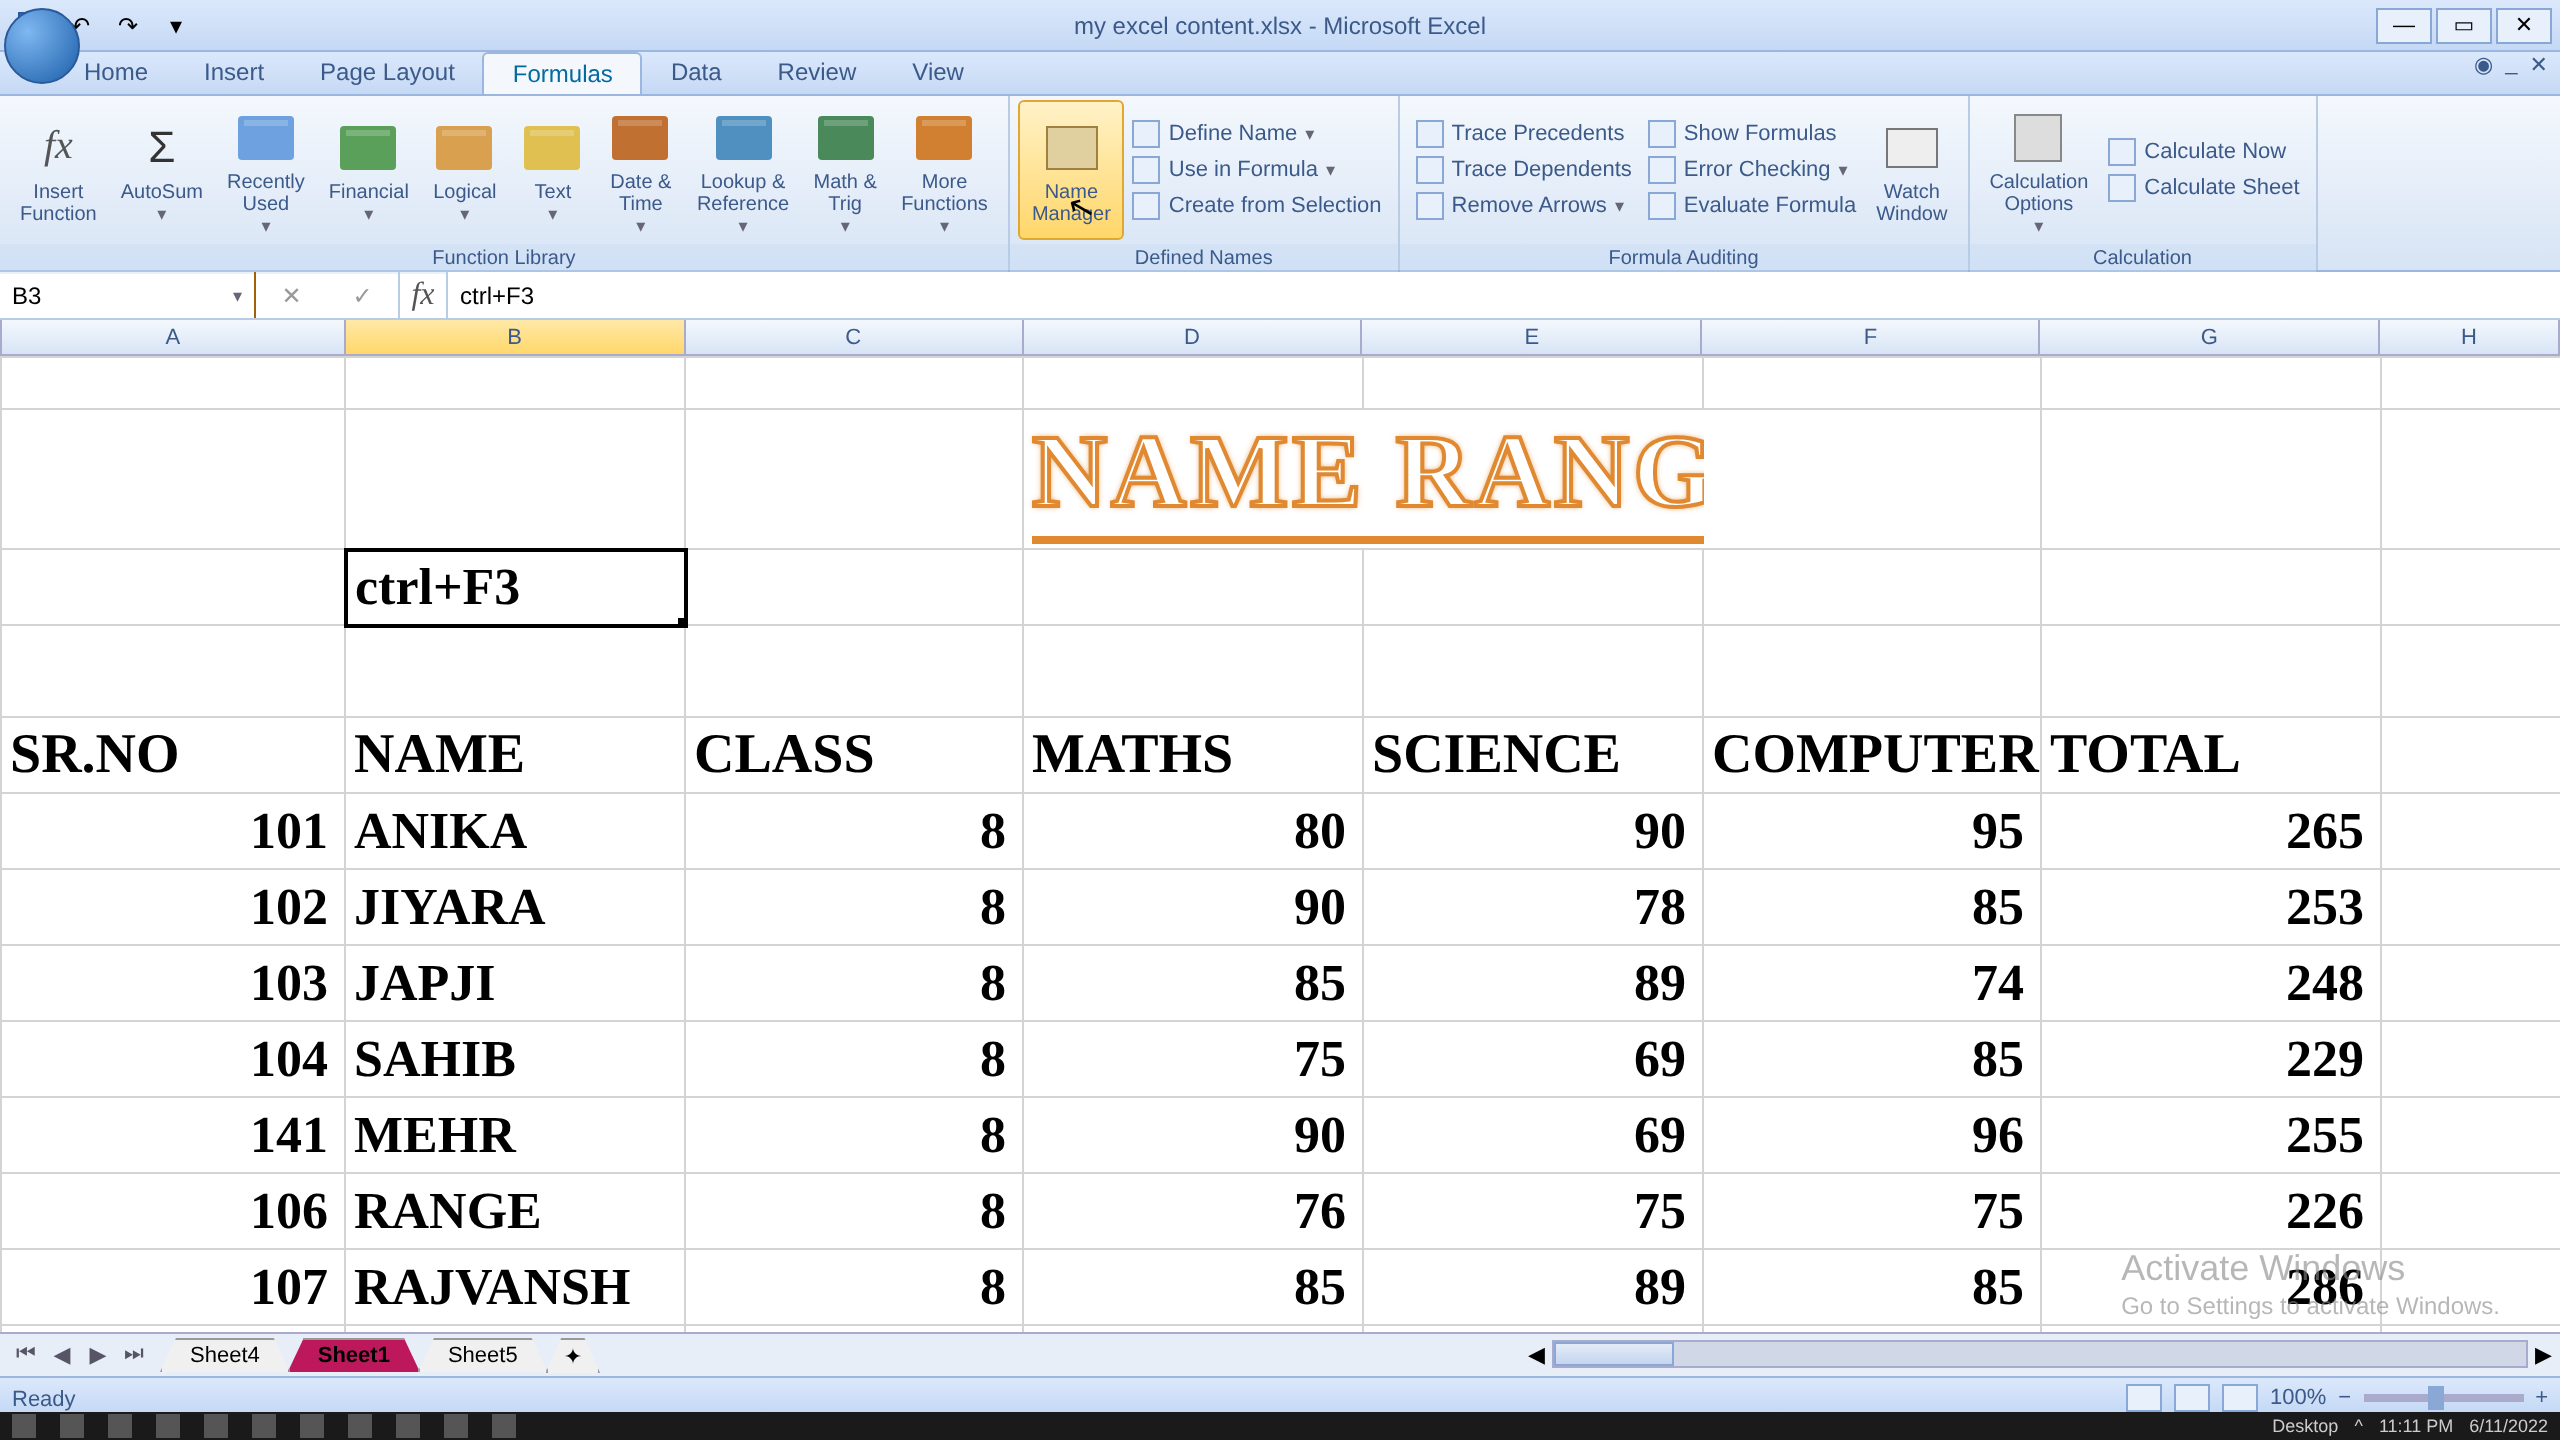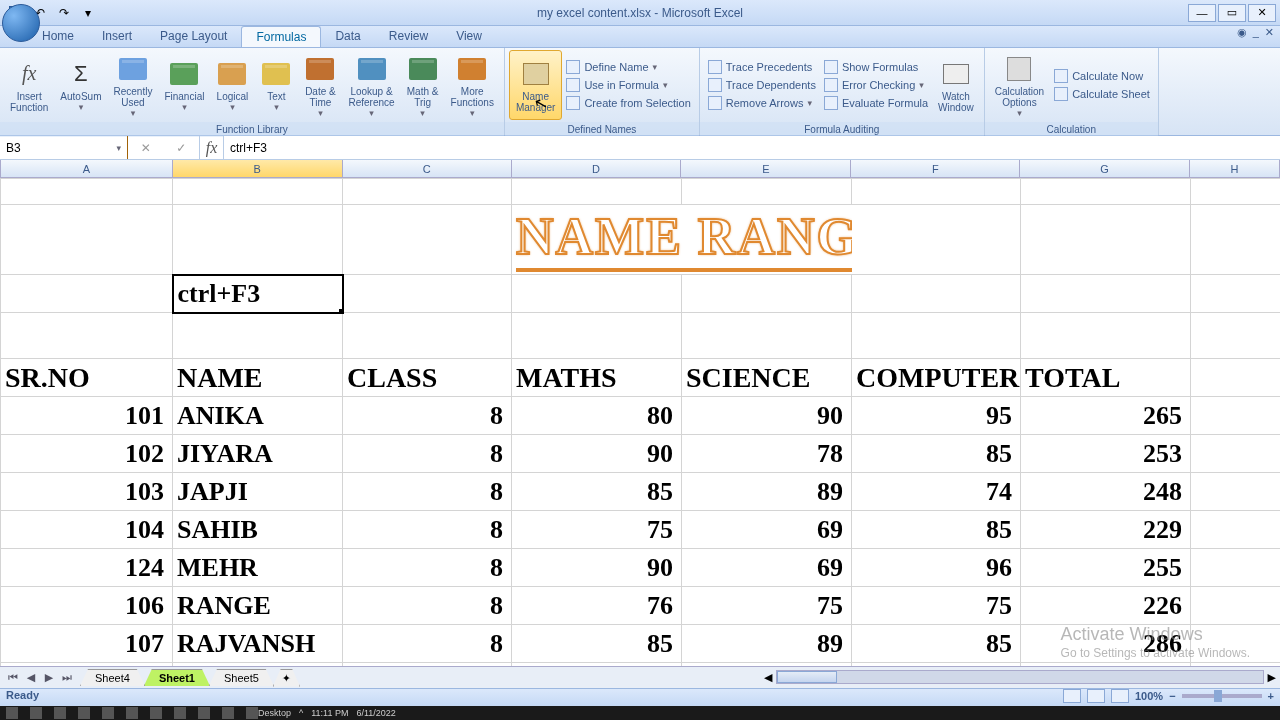--- a/index.html
+++ b/index.html
@@ -66,38 +66,38 @@
 
 .selcell { border:2px solid #000 !important; position:relative;}
 .selcell::after { content:''; position:absolute; right:-3px; bottom:-3px; width:6px; height:6px; background:#000;}
 .ctrlf3 { font-size:24px;}
 
 
 .sheettabs { position:absolute; bottom:32px; left:0; right:0; height:22px; background:#e8eef7; border-top:1px solid #aac; display:flex; align-items:center; font-size:11px;}
 .navbtns { display:flex; padding:0 4px;}
 .navbtn { width:18px; text-align:center; cursor:pointer; color:#556;}
 .stab { padding:2px 14px; background:#f0f0f0; border:1px solid #999; border-bottom:none; margin-right:-1px; cursor:pointer; clip-path: polygon(8px 0, calc(100% - 8px) 0, 100% 100%, 0 100%);}
-.stab.active { background:#bef264; font-weight:bold;}
+.stab.active { background:#be185d; font-weight:bold;}
 .hscroll { position:absolute; right:0; width:520px; height:18px; bottom:2px; background:#e8eef7; display:flex; align-items:center;}
 .hscroll .track { flex:1; height:14px; background:#d0d8e8; border:1px solid #aac; position:relative;}
 .hscroll .thumb { position:absolute; left:0; width:60px; height:100%; background:linear-gradient(#e4ecf7,#c5d5ef); border:1px solid #8aa8d6;}
 
 
-.statusbar { position:absolute; bottom:14px; left:0; right:0; height:18px; background:linear-gradient(#dbe8fb,#c5d9f5); border-top:1px solid #9bb7e0; font-size:11px; color:#3b5a8a; display:flex; align-items:flex-start; padding:0 6px;font-weight:bold;}
+.statusbar { position:absolute; bottom:14px; left:0; right:0; height:18px; background:linear-gradient(#dbe8fb,#c5d9f5); border-top:1px solid #9bb7e0; font-size:11px; color:#3b5a8a; display:flex; align-items:flex-end; padding:0 6px;}
 .statusbar .right { position:absolute; right:6px; display:flex; align-items:center; gap:6px;}
 .viewbtn { width:18px; height:14px; border:1px solid #8aa8d6; background:#e8f0fc;}
 .zoomslider { width:80px; height:4px; background:#aac; position:relative;}
 .zoomslider::after{content:''; position:absolute; left:40%; top:-4px; width:8px; height:12px; background:#8aa8d6;}
 
 
 .watermark { position:absolute; right:30px; bottom:60px; font-size:18px; color:#888; opacity:0.6; line-height:1.2; text-align:left;}
 .watermark .sub { font-size:12px;}
 
 
-.taskbar { position:absolute; bottom:0; left:0; right:0; height:14px; background:#1a1a1a; display:flex; align-items:center; padding:0 6px; color:#ccc; font-size:9px;}
+.taskbar { position:absolute; bottom:0; left:0; right:0; height:14px; background:#1a1a1a; display:flex; align-items:center; justify-content:space-between; padding:0 6px; color:#ccc; font-size:9px;}
 .tb-icons { display:flex; gap:12px;}
 .tb-icon { width:12px; height:12px; background:#555;}
 .tb-right { display:flex; gap:8px; align-items:center;}
 
 .cursor { position:absolute; left:534px; top:94px; font-size:16px; color:#000; z-index:100; transform:rotate(-15deg);}
 
 .col-A{width:172px;} .col-B{width:170px;} .col-C{width:169px;} .col-D{width:170px;} .col-E{width:170px;} .col-F{width:169px;} .col-G{width:170px;} .col-H{width:90px;}
 </style>
 </head>
 <body>
@@ -438,21 +438,21 @@
             <td class="num">104</td>
             <td>SAHIB</td>
             <td class="num">8</td>
             <td class="num">75</td>
             <td class="num">69</td>
             <td class="num">85</td>
             <td class="num">229</td>
             <td></td>
           </tr>
           <tr>
-            <td class="num">124</td>
+            <td class="num">141</td>
             <td>MEHR</td>
             <td class="num">8</td>
             <td class="num">90</td>
             <td class="num">69</td>
             <td class="num">96</td>
             <td class="num">255</td>
             <td></td>
           </tr>
           <tr>
             <td class="num">106</td>

